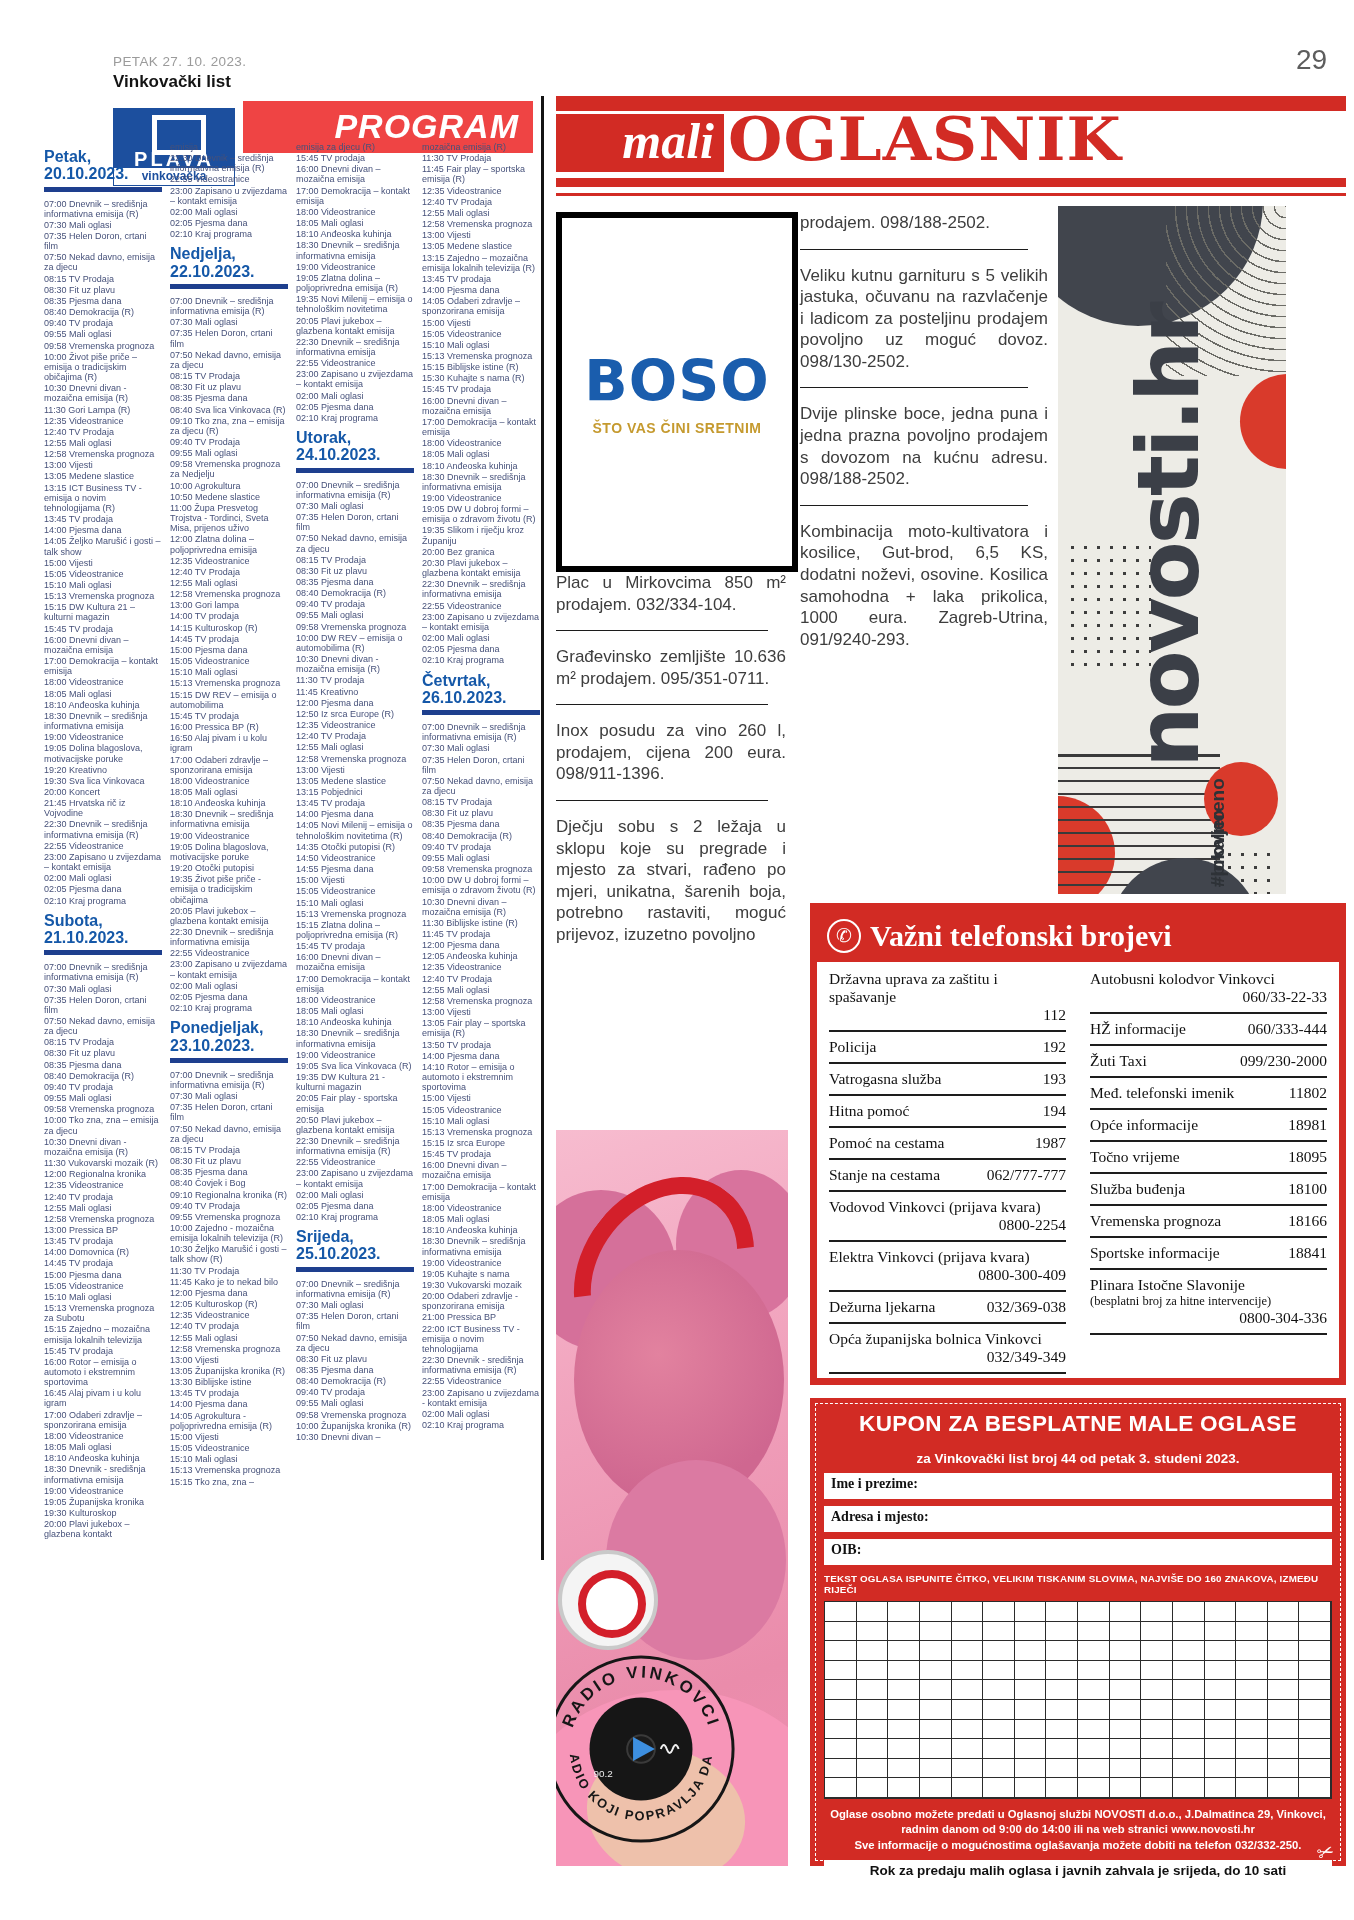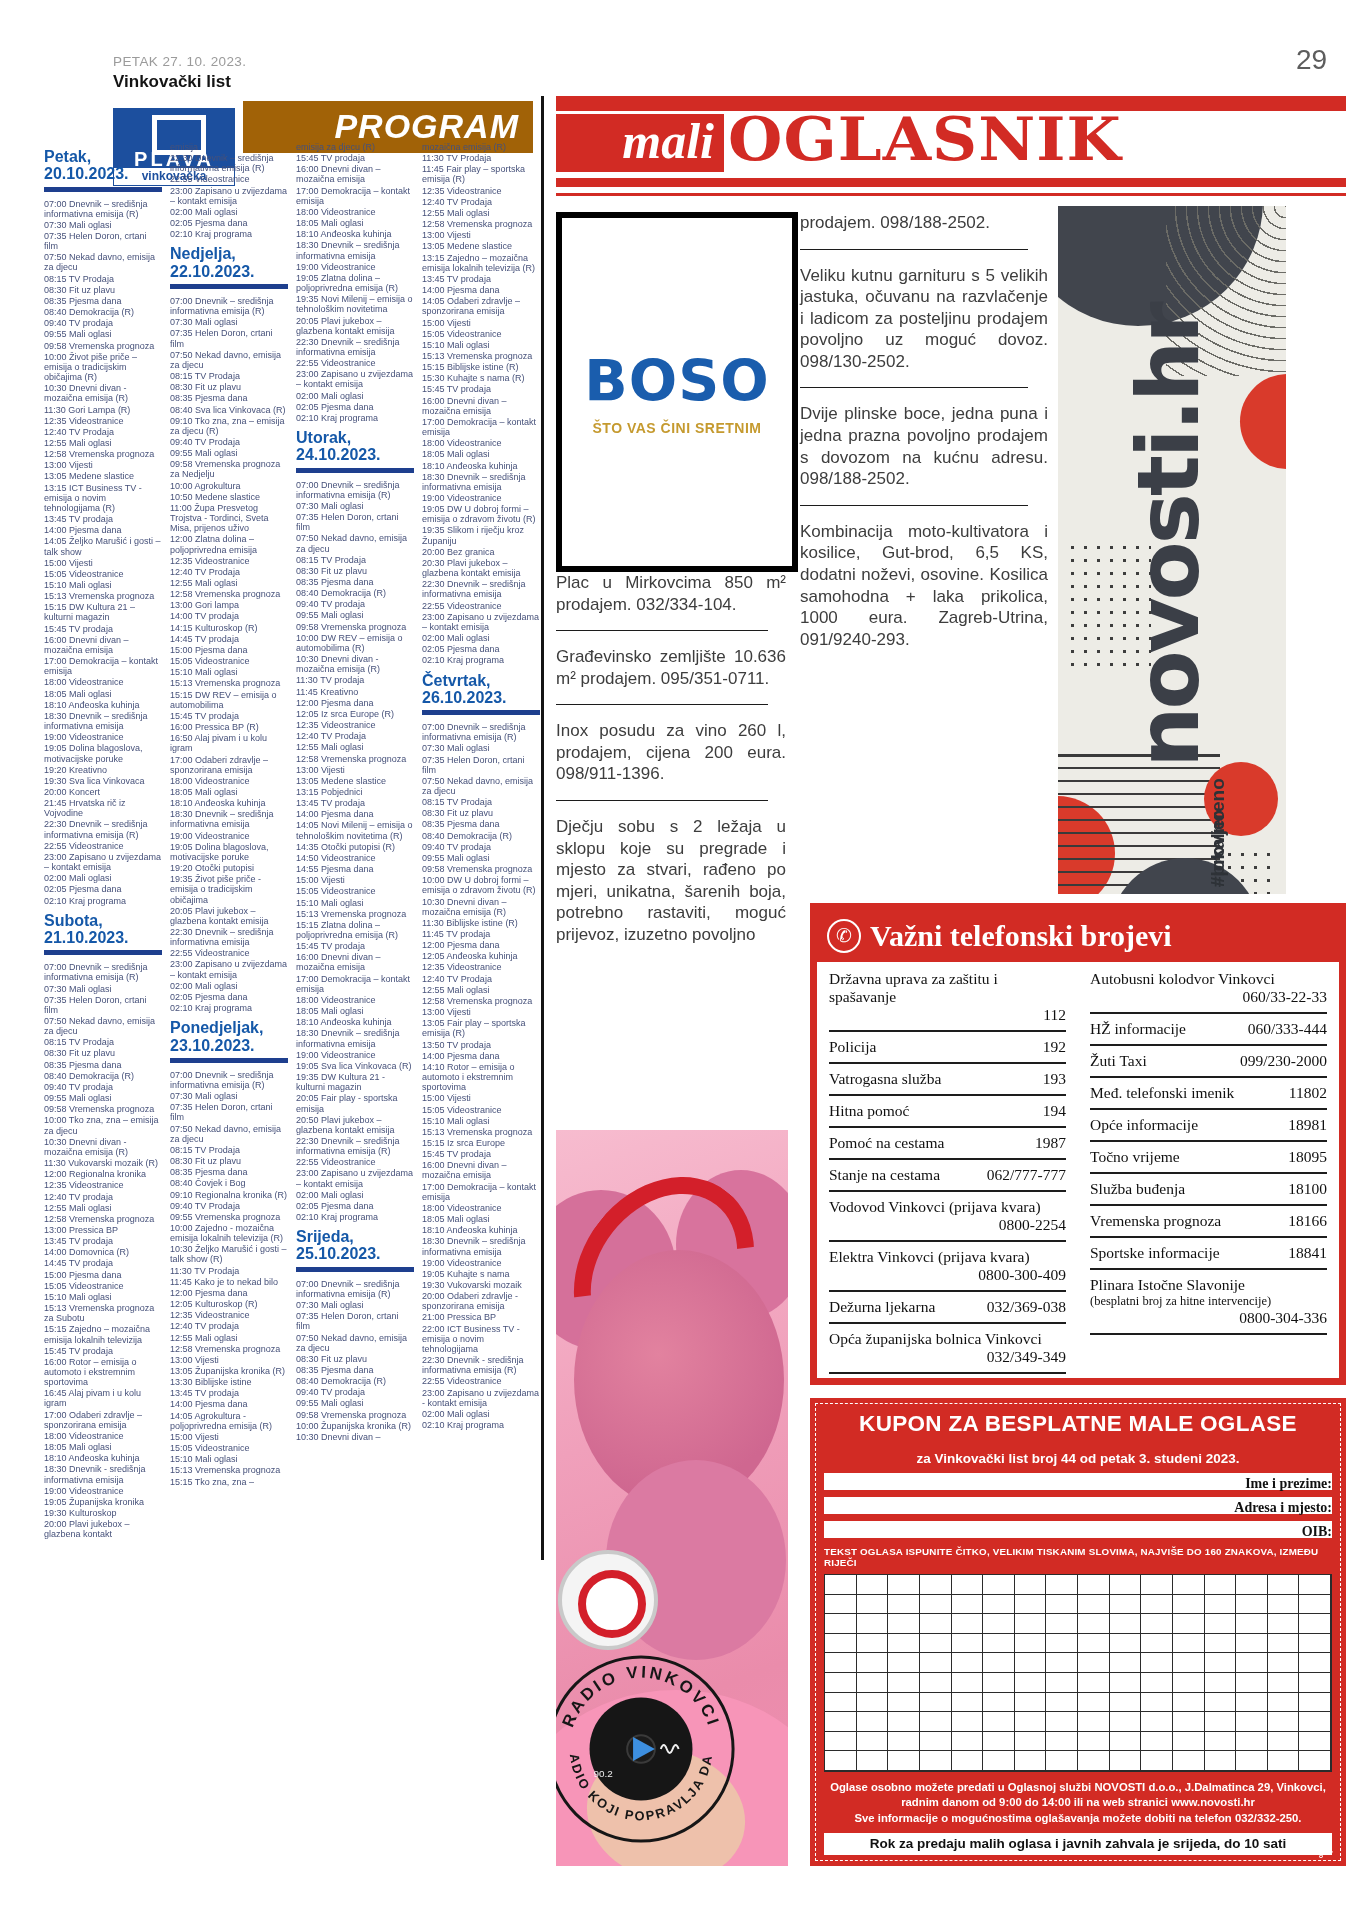--- a/index.html
+++ b/index.html
@@ -14,21 +14,21 @@
 
   
   .plava-logo{left:113px;top:101px;width:122px;height:86px;}
   .plava-main{position:absolute;left:0;top:7px;width:122px;height:66px;background:#1c4f9e;}
   .plava-sq{position:absolute;left:39px;top:7px;width:44px;height:30px;border:5px solid #fff;}
   .plava-word{position:absolute;left:0;bottom:3px;width:122px;text-align:center;color:#fff;
               font-weight:900;font-size:20px;letter-spacing:3px;}
   .plava-sub{position:absolute;left:0;top:66px;width:120px;height:17px;background:#fff;
              border:1px solid #1c4f9e;color:#1c4f9e;font-size:12px;font-weight:bold;
              text-align:center;line-height:17px;}
-  .program-banner{left:243px;top:101px;width:290px;height:52px;background:#a16207;}
+  .program-banner{left:243px;top:101px;width:290px;height:52px;background:#ef4444;}
   .program-banner span{position:absolute;right:14px;top:6px;color:#fff;font-weight:900;
                        font-style:italic;font-size:34px;letter-spacing:1px;}
   .vdivider{left:541px;top:96px;width:2.5px;height:1464px;background:#141414;}
 
   
   .pcols{left:44px;top:142px;width:492px;height:1414px;display:flex;gap:8px;}
   .pcol{width:118px;height:1414px;overflow:hidden;flex:none;}
   .day-header{color:#1558a8;font-weight:800;font-size:16px;line-height:1.08;margin-top:6px;}
   .day-underline{height:5px;background:#1e3f8e;margin:4px 0 7px 0;width:100%;}
   .prog-item{font-size:9px;line-height:1.13;color:#46517a;font-weight:500;margin:0 0 1px 0;}
@@ -93,23 +93,23 @@
           padding:6px 0 6px 0;font-family:"Liberation Serif","DejaVu Serif",serif;font-size:15.5px;color:#101010;}
   .ph-name{max-width:100%;}
   .ph-note{width:100%;font-size:12.5px;}
   .ph-num{margin-left:auto;padding-left:6px;}
 
   
   .kupon{left:810px;top:1398px;width:536px;height:468px;background:#d22b24;box-sizing:border-box;padding:13px 14px;}
   .k-inner-border{position:absolute;inset:5px;border:1.5px dashed #ffffff;pointer-events:none;}
   .k-title{text-align:center;color:#fff;font-weight:900;font-size:22.5px;letter-spacing:.3px;}
   .k-sub{text-align:center;color:#fff;font-weight:bold;font-size:13.5px;margin-top:14px;}
-  .k-field{background:#fff;height:17px;margin-top:7px;padding-left:7px;
+  .k-field{background:#fff;height:26px;margin-top:7px;padding-left:7px;
            font-family:"Liberation Serif","DejaVu Serif",serif;font-weight:bold;font-size:14px;
-           color:#111;line-height:21px;text-align:right;}
+           color:#111;line-height:21px;}
   .k-instr{color:#fff;font-weight:900;font-size:9.8px;margin-top:8px;letter-spacing:.2px;}
   .k-grid{margin-top:6px;height:196px;background:#fff;border:1.5px solid #2b2b2b;
           display:grid;grid-template-columns:repeat(16,1fr);grid-template-rows:repeat(10,1fr);}
   .kcell{border-right:1px solid #2b2b2b;border-bottom:1px solid #2b2b2b;}
   .k-foot{color:#fff;font-weight:bold;font-size:11.3px;text-align:center;margin-top:8px;line-height:1.35;}
   .k-strip{background:#fff;color:#111;font-weight:bold;font-size:13.5px;text-align:center;
            height:22px;line-height:22px;margin-top:7px;}
   .k-scissors{position:absolute;right:12px;bottom:2px;color:#fff;font-size:20px;transform:rotate(-20deg);}
 
   
@@ -383,21 +383,21 @@
         <div class="prog-item">08:35  Pjesma dana</div>
         <div class="prog-item">08:40  Demokracija (R)</div>
         <div class="prog-item">09:40  TV prodaja</div>
         <div class="prog-item">09:55  Mali oglasi</div>
         <div class="prog-item">09:58  Vremenska prognoza</div>
         <div class="prog-item">10:00  DW REV – emisija o automobilima (R)</div>
         <div class="prog-item">10:30  Dnevni divan - mozaična emisija (R)</div>
         <div class="prog-item">11:30  TV prodaja</div>
         <div class="prog-item">11:45  Kreativno</div>
         <div class="prog-item">12:00  Pjesma dana</div>
-        <div class="prog-item">12:05  Iz srca Europe (R)</div>
+        <div class="prog-item">12:50  Iz srca Europe (R)</div>
         <div class="prog-item">12:35  Videostranice</div>
         <div class="prog-item">12:40  TV Prodaja</div>
         <div class="prog-item">12:55  Mali oglasi</div>
         <div class="prog-item">12:58  Vremenska prognoza</div>
         <div class="prog-item">13:00  Vijesti</div>
         <div class="prog-item">13:05  Medene slastice</div>
         <div class="prog-item">13:15  Pobjednici</div>
         <div class="prog-item">13:45  TV prodaja</div>
         <div class="prog-item">14:00  Pjesma dana</div>
         <div class="prog-item">14:05  Novi Milenij – emisija o tehnološkim novitetima (R)</div>

